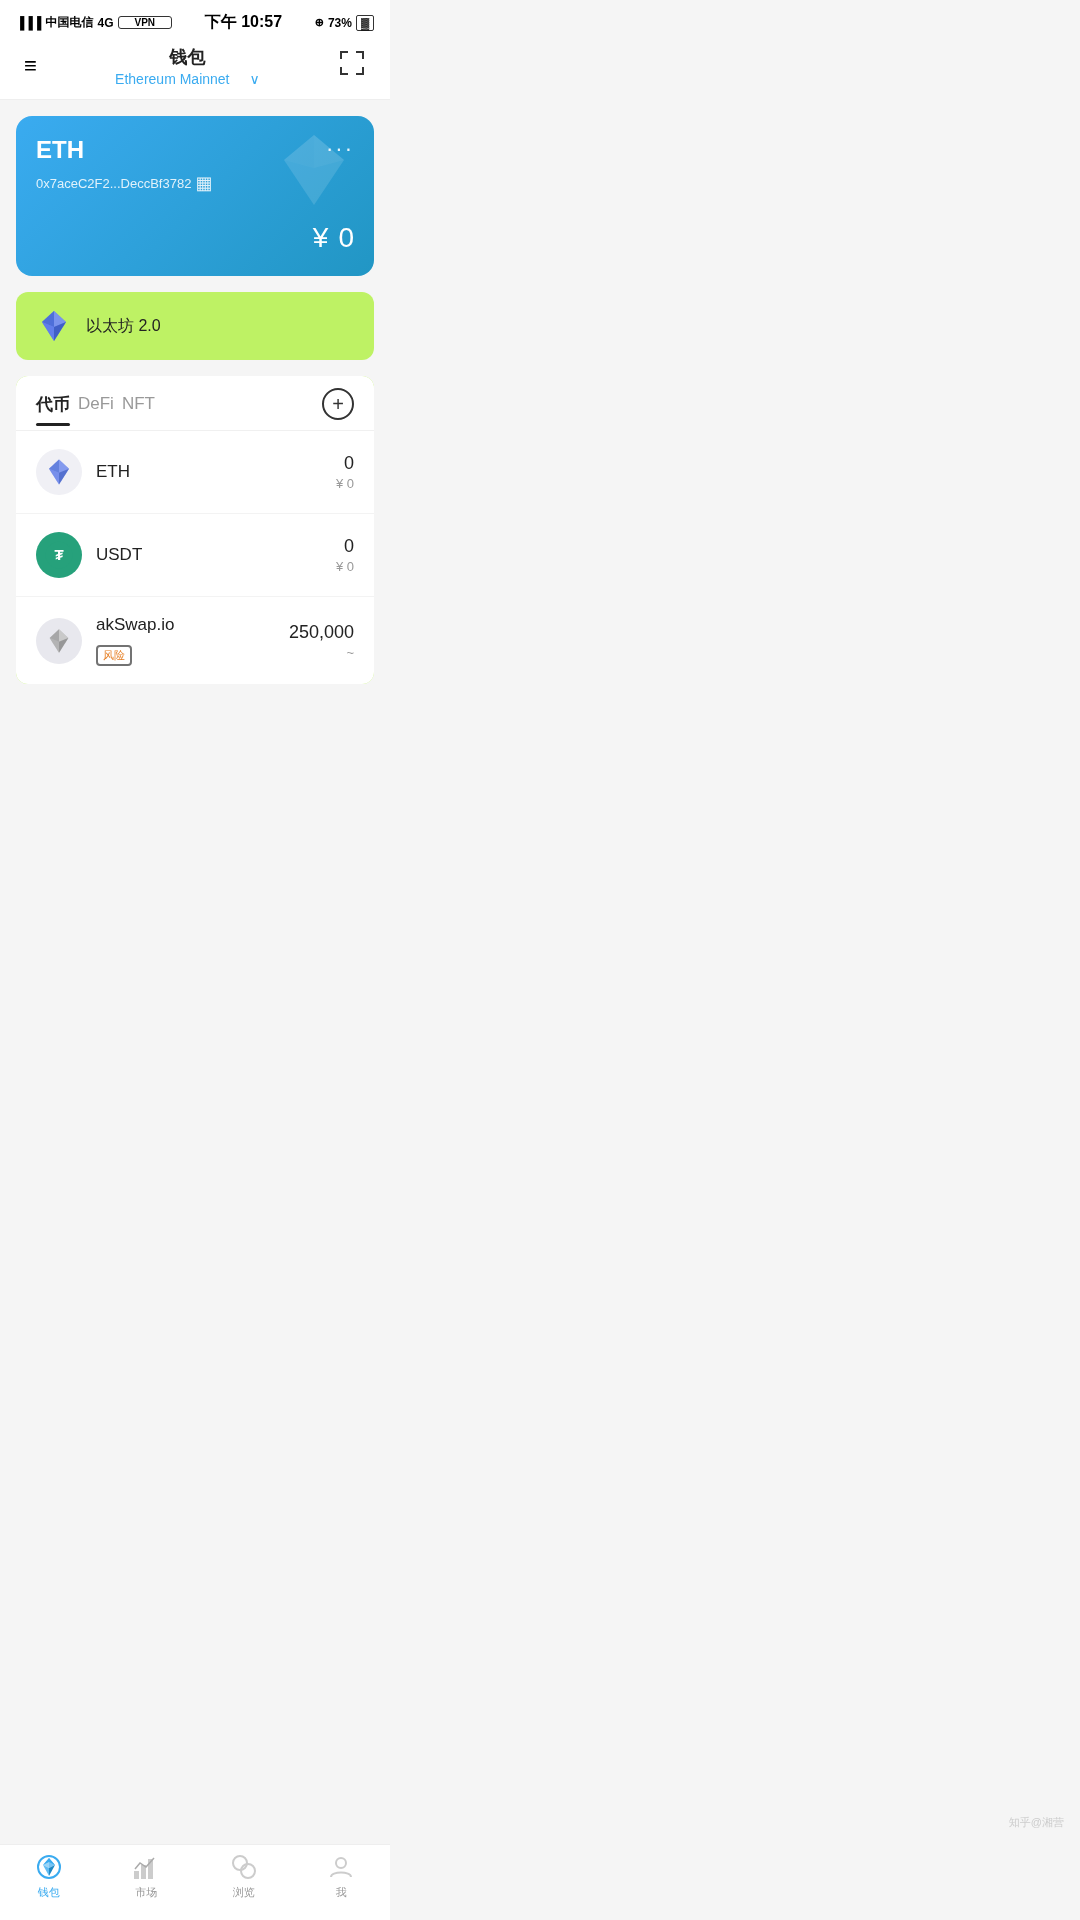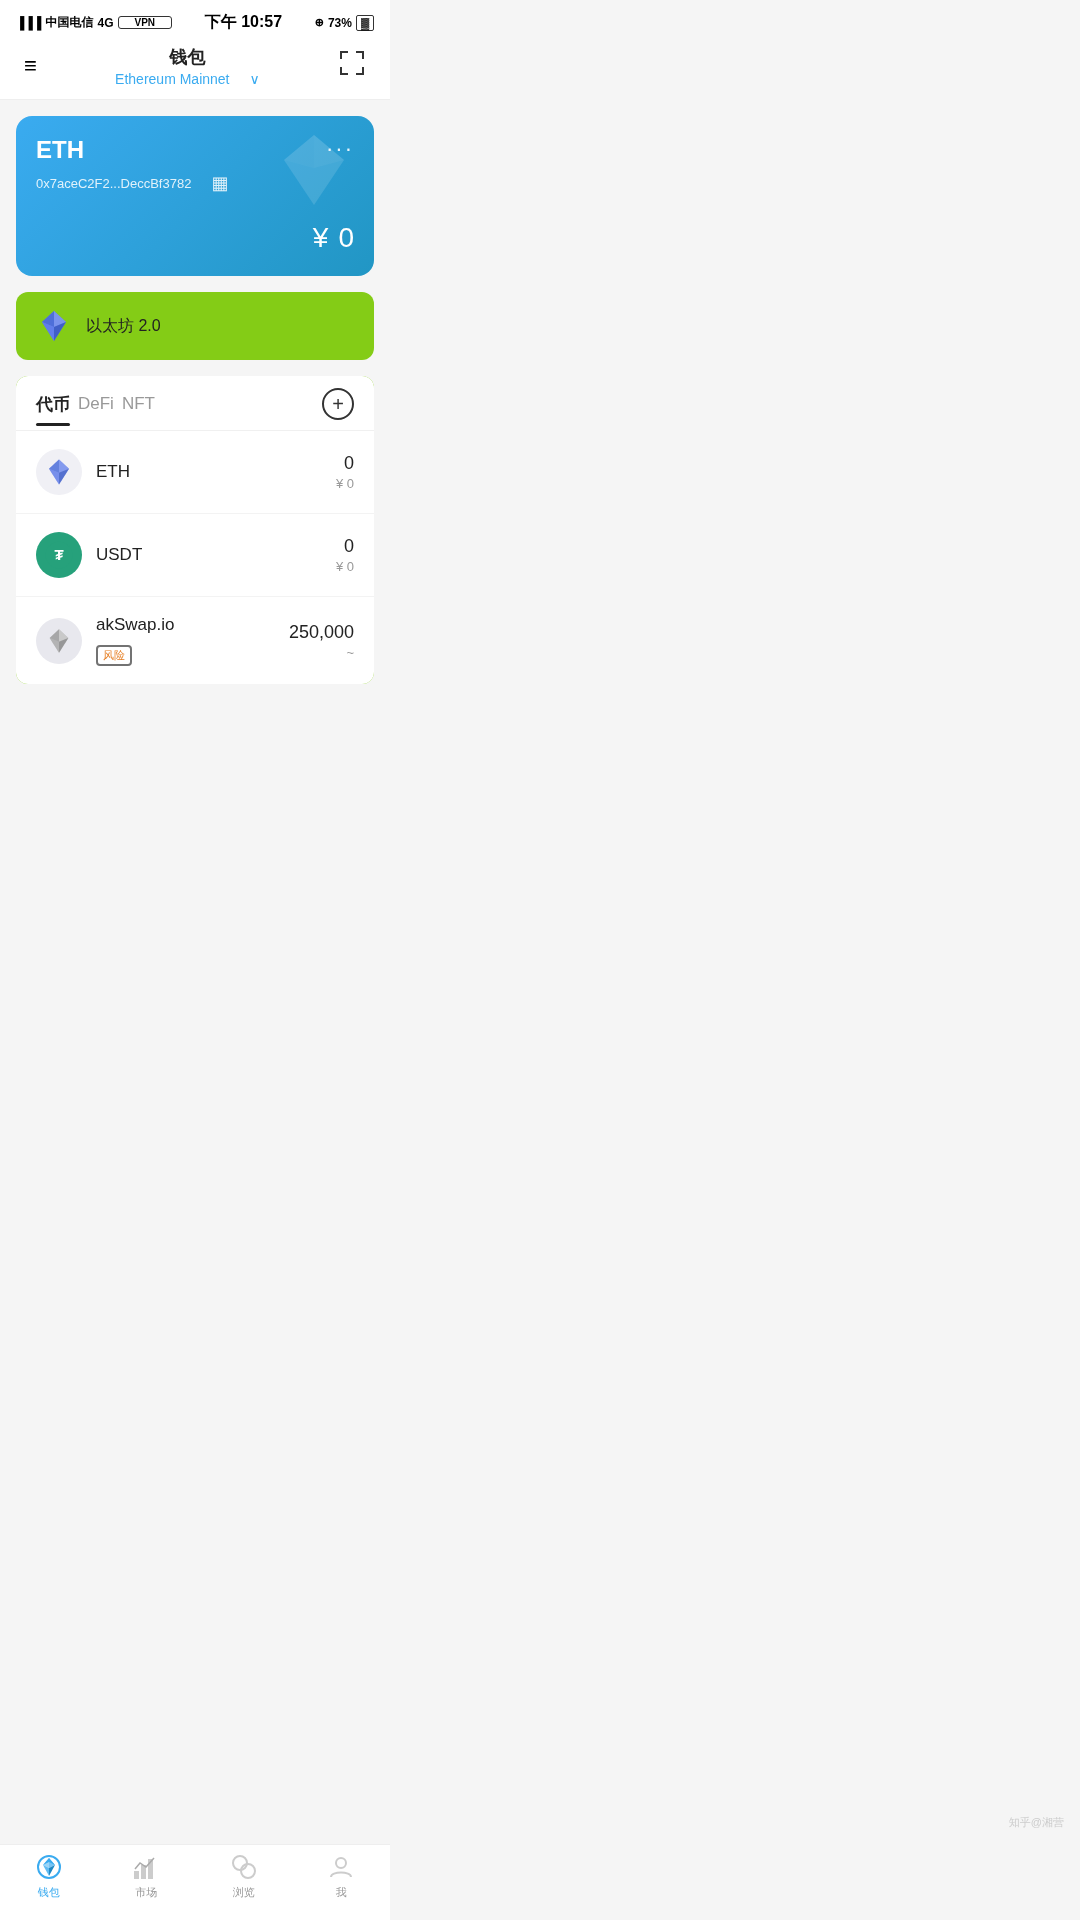--- a/index.html
+++ b/index.html
@@ -48,35 +48,35 @@
       border-radius: 16px;
       padding: 20px;
       color: #fff;
       position: relative;
       overflow: hidden;
       margin-bottom: 16px;
     }
     .wallet-card-header { display: flex; justify-content: space-between; align-items: flex-start; }
     .wallet-eth-label { font-size: 24px; font-weight: 700; }
     .wallet-more { font-size: 22px; letter-spacing: 2px; color: rgba(255,255,255,0.9); }
-    .wallet-address { font-size: 13px; color: rgba(255,255,255,0.85); margin-top: 8px; display: flex; align-items: center; gap: 20px; }
+    .wallet-address { font-size: 13px; color: rgba(255,255,255,0.85); margin-top: 8px; display: flex; align-items: center; gap: 4px; }
     .wallet-balance { text-align: right; font-size: 36px; font-weight: 300; margin-top: 20px; }
     .wallet-balance span { font-size: 28px; }
     
     .eth-diamond {
       position: absolute;
       right: 20px;
       top: 14px;
       opacity: 0.25;
     }
     .eth-diamond svg { width: 80px; height: 80px; }
 
     
     .token-section {
-      background: #84cc16;
+      background: #bef264;
       border-radius: 12px;
       margin-bottom: 16px;
       overflow: hidden;
     }
 
     
     .network-item {
       display: flex;
       align-items: center;
       padding: 16px 20px;

